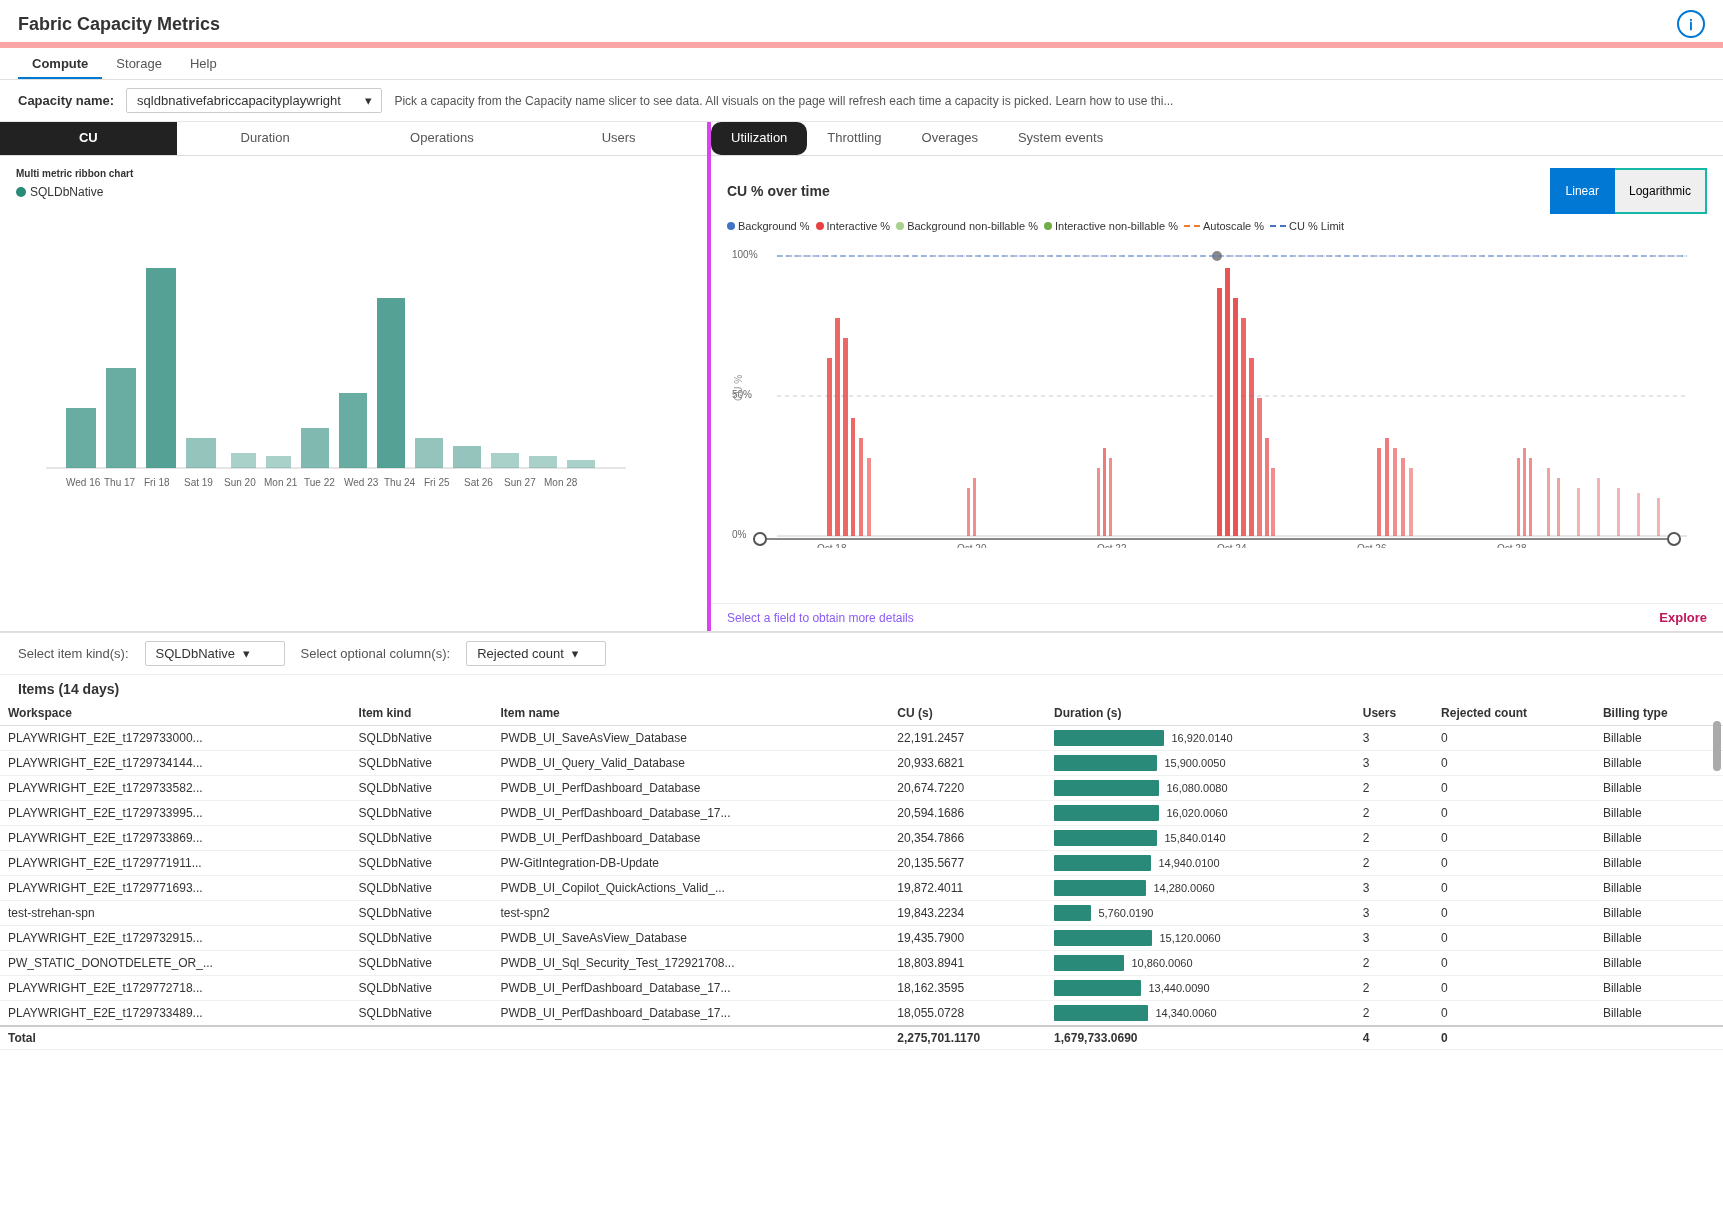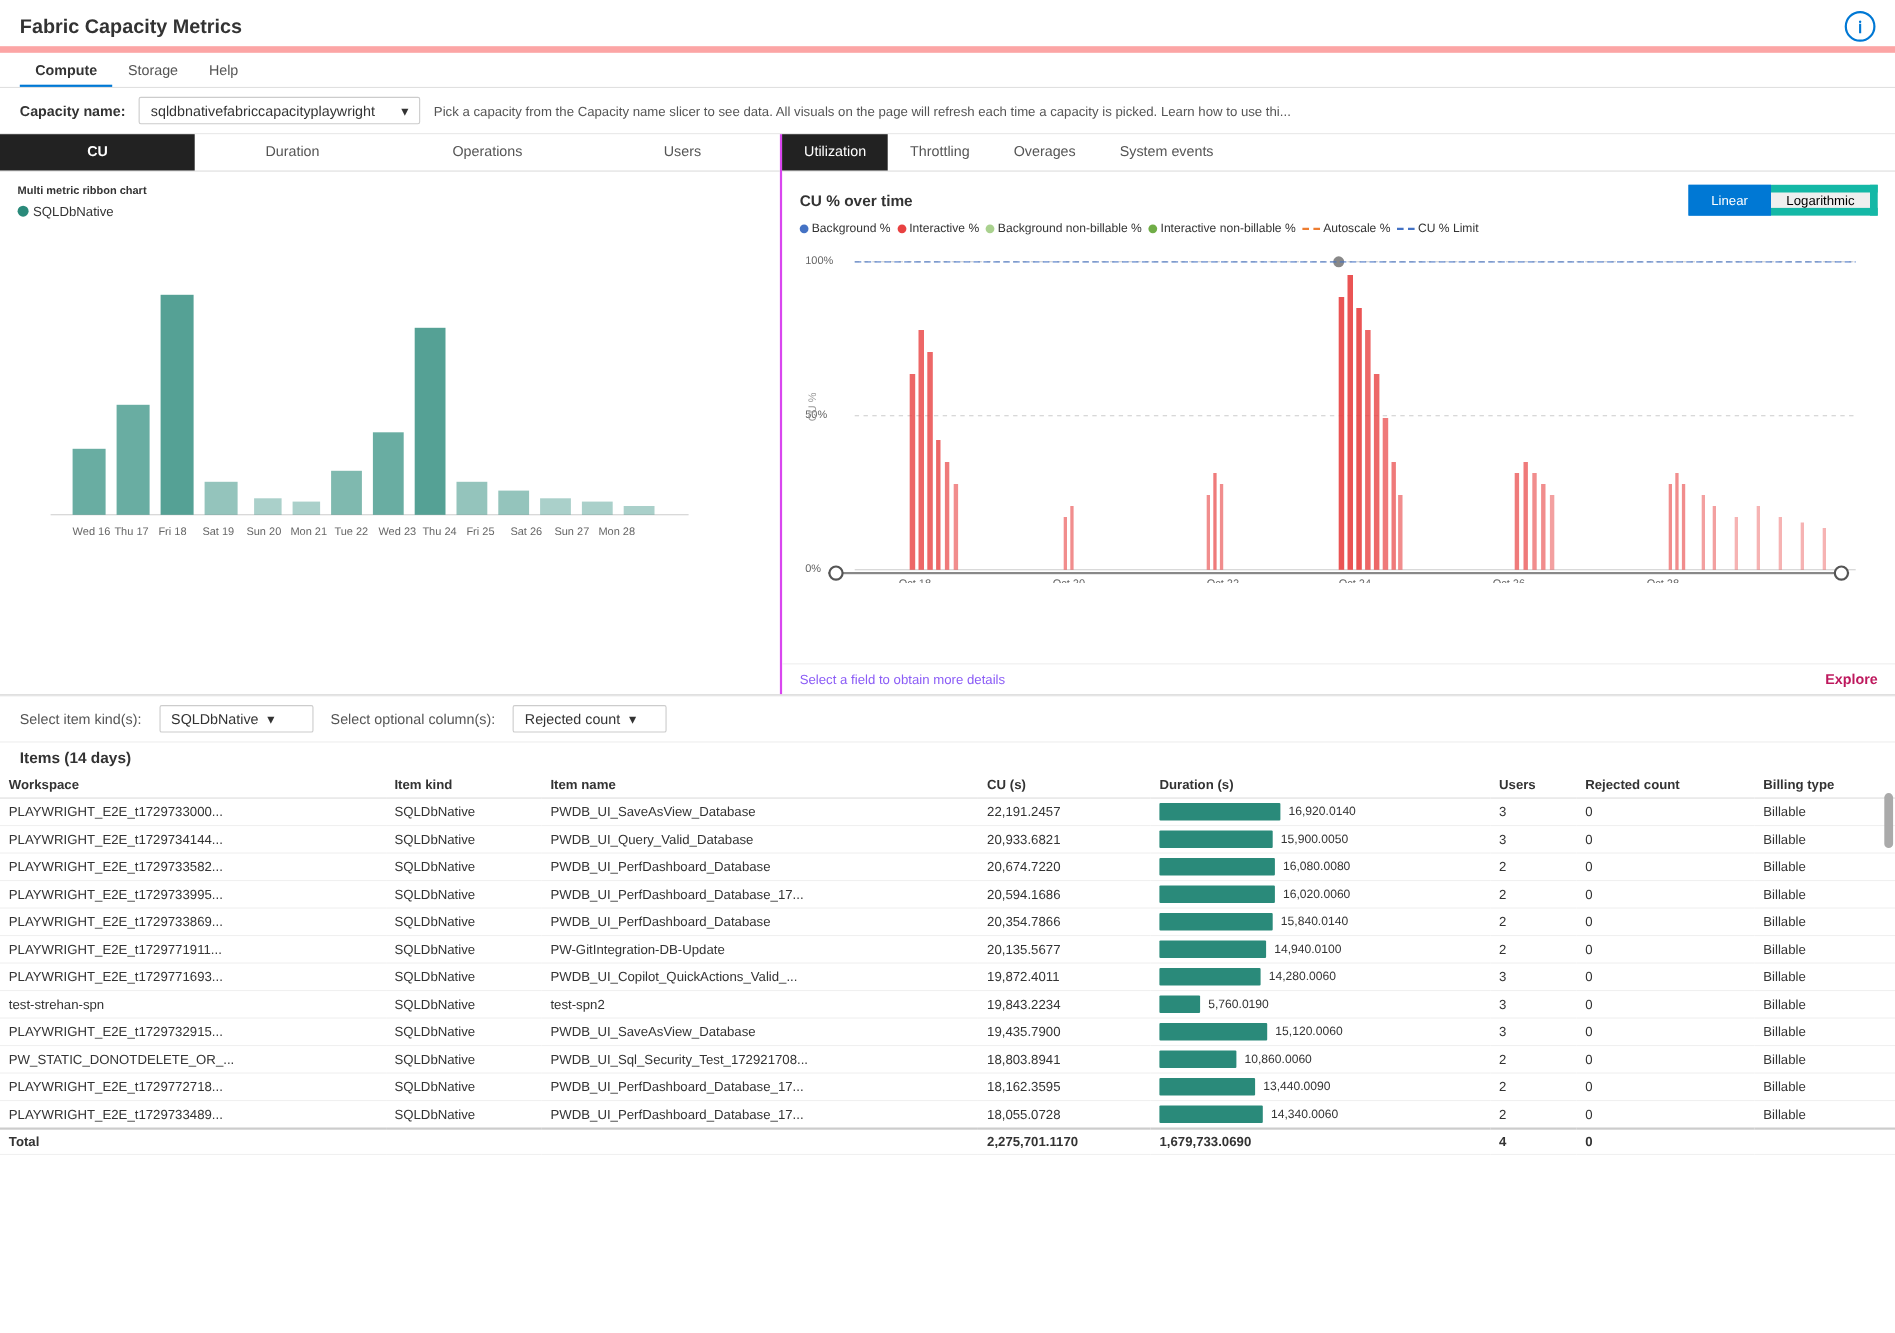--- a/index.html
+++ b/index.html
@@ -18,50 +18,50 @@
     
     .capacity-row { display: flex; align-items: center; padding: 8px 18px; gap: 12px; border-bottom: 1px solid #e8e8e8; }
     .capacity-label { font-size: 13px; font-weight: 600; }
     .capacity-dropdown { display: flex; align-items: center; border: 1px solid #ccc; border-radius: 2px; padding: 4px 10px; min-width: 220px; font-size: 13px; cursor: pointer; background: #fff; gap: 24px; }
     .capacity-hint { font-size: 12px; color: #555; flex: 1; }
 
     
     .main-area { display: flex; height: calc(1212px - 130px); }
 
     
-    .left-panel { width: 792px; border-right: 2px solid #d946ef; display: flex; flex-direction: column; }
+    .left-panel { width: 792px; border-right: 4px solid #d946ef; display: flex; flex-direction: column; }
 
     
     .metric-tabs { display: flex; border-bottom: 1px solid #ddd; }
     .metric-tab { flex: 1; text-align: center; padding: 8px 0; font-size: 13px; cursor: pointer; color: #555; border-bottom: 2px solid transparent; }
     .metric-tab.active { background: #222; color: #fff; font-weight: 600; }
 
     
     .chart-area-left { flex: 1; padding: 12px 16px; position: relative; }
     .chart-title { font-size: 10px; font-weight: 600; margin-bottom: 6px; }
     .legend-item { display: inline-flex; align-items: center; gap: 4px; font-size: 12px; margin-right: 8px; }
     .legend-dot { width: 10px; height: 10px; border-radius: 50%; }
 
     
     .ribbon-chart-container { width: 100%; height: 300px; margin-top: 8px; position: relative; }
 
     
     .right-panel { flex: 1; display: flex; flex-direction: column; padding: 0; }
 
     
     .util-tabs { display: flex; border-bottom: 1px solid #ddd; }
-    .util-tab { padding: 8px 20px; font-size: 13px; cursor: pointer; color: #555; border-bottom: 2px solid transparent; }
+    .util-tab { padding: 8px 20px; font-size: 13px; cursor: pointer; color: #555; border-bottom: 2px solid transparent; border-radius: 10px; }
     .util-tab.active { background: #222; color: #fff; }
 
     
     .cu-area { flex: 1; padding: 12px 16px; position: relative; }
     .cu-header { display: flex; align-items: center; justify-content: space-between; margin-bottom: 6px; }
     .cu-title { font-size: 14px; font-weight: 600; }
     .scale-buttons { display: flex; }
-    .scale-btn { padding: 0 14px; font-size: 12px; cursor: pointer; border: 7px solid #14b8a6; }
+    .scale-btn { padding: 14px 14px; font-size: 12px; cursor: pointer; border: 2px solid #14b8a6; }
     .scale-btn.active { background: #0078d4; color: #fff; border-color: #0078d4; }
     .scale-btn:last-child { border-left: none; }
 
     
     .cu-legend { display: flex; flex-wrap: wrap; gap: 6px; margin-bottom: 6px; font-size: 11px; }
     .cu-legend-item { display: flex; align-items: center; gap: 3px; }
     .legend-circle { width: 8px; height: 8px; border-radius: 50%; }
 
     
     .explore-bar { display: flex; align-items: center; justify-content: space-between; padding: 6px 16px; border-top: 1px solid #eee; }

